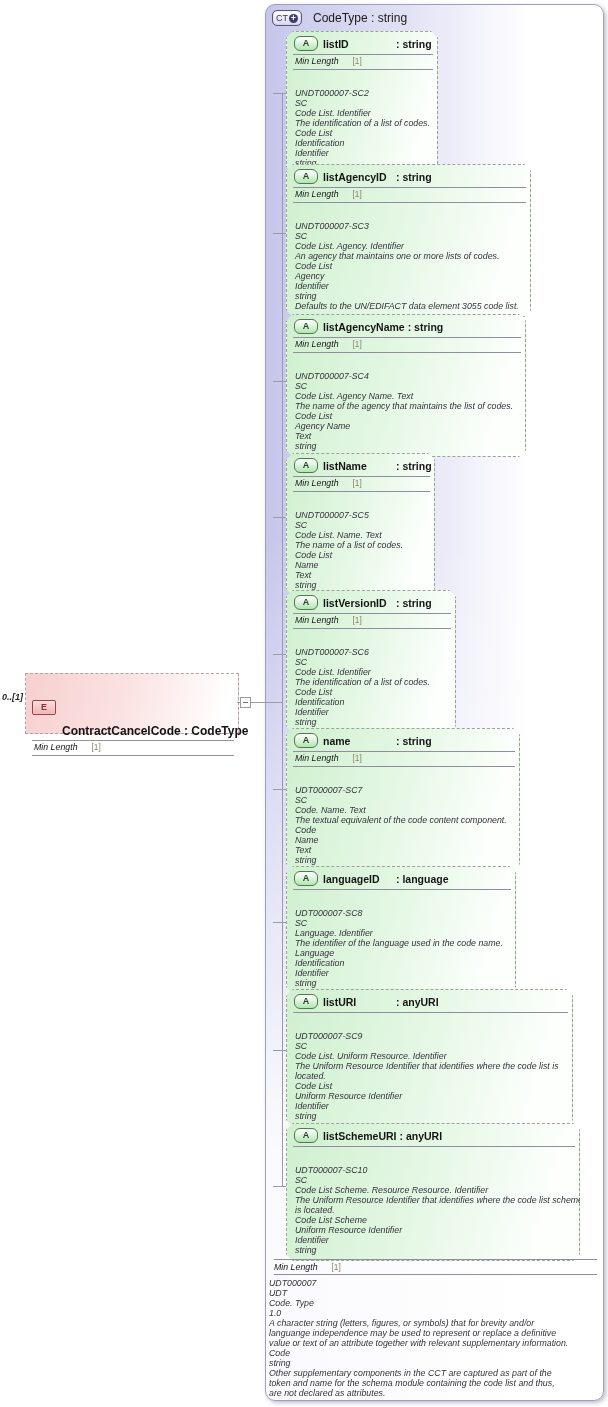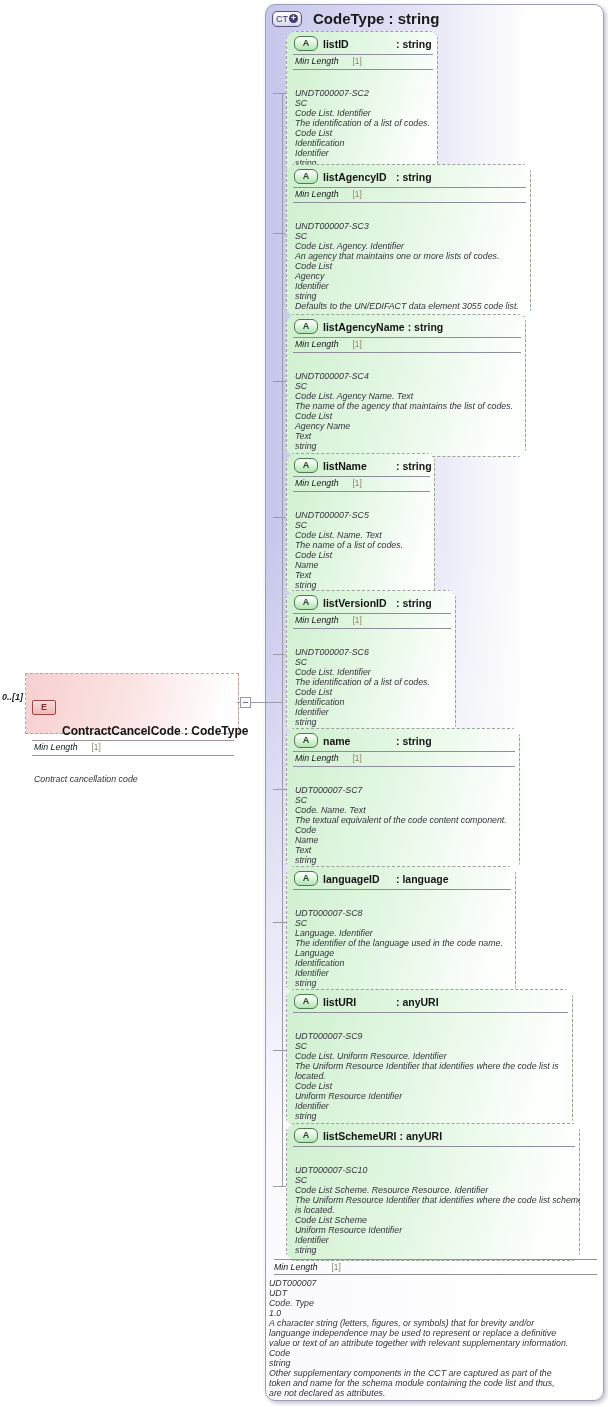--- a/index.html
+++ b/index.html
@@ -22,21 +22,21 @@
   .ct-icon{
     display:flex;align-items:center;gap:1px;height:14px;padding:0 3px;
     border:1px solid #55557e;border-radius:5px;
     background:linear-gradient(#ffffff,#d8d8ef);
     color:#333360;font-weight:normal;font-size:9px;
     box-shadow:inset 0 0 1px #8888aa;
   }
   .ct-plus{width:9px;height:9px;border-radius:50%;background:#3d3d6e;color:#fff;
     font-size:9px;line-height:8px;text-align:center;font-weight:bold;}
   .ct-plus::before{content:"+";}
-  .type-title{font-weight:bold;font-size:15px;color:#1a1a1a;}
+  .type-title{font-weight:normal;font-size:12px;color:#1a1a1a;}
 
   
   .tree-vline{position:absolute;left:16px;top:88px;width:1px;height:1094px;background:#9a9aa8;}
   .tick{position:absolute;left:7px;width:14px;height:1px;background:#9a9aa8;}
 
   
   .attr{
     position:absolute;left:20px;
     border:1px dashed #9aa29a;
     background:linear-gradient(105deg,#cff0cf 0%,#e4f7e4 45%,#fdfffd 88%);
@@ -112,23 +112,20 @@
     <div class="el-header">
       <span class="e-icon">E</span>
       <span class="el-title">ContractCancelCode : CodeType</span>
     </div>
     <div class="rule"></div>
     <div class="facet-row">
       <span class="facet-name">Min Length</span>
       <span class="facet-value">[1]</span>
     </div>
     <div class="rule"></div>
-    <div class="docs">
-      <div class="doc-line">Contract cancellation code</div>
-    </div>
   </div>
 
   <div class="type-box">
     <div class="type-header">
       <span class="ct-icon">
         <span>CT</span>
         <span class="ct-plus"></span>
       </span>
       <span class="type-title">CodeType : string</span>
     </div>

